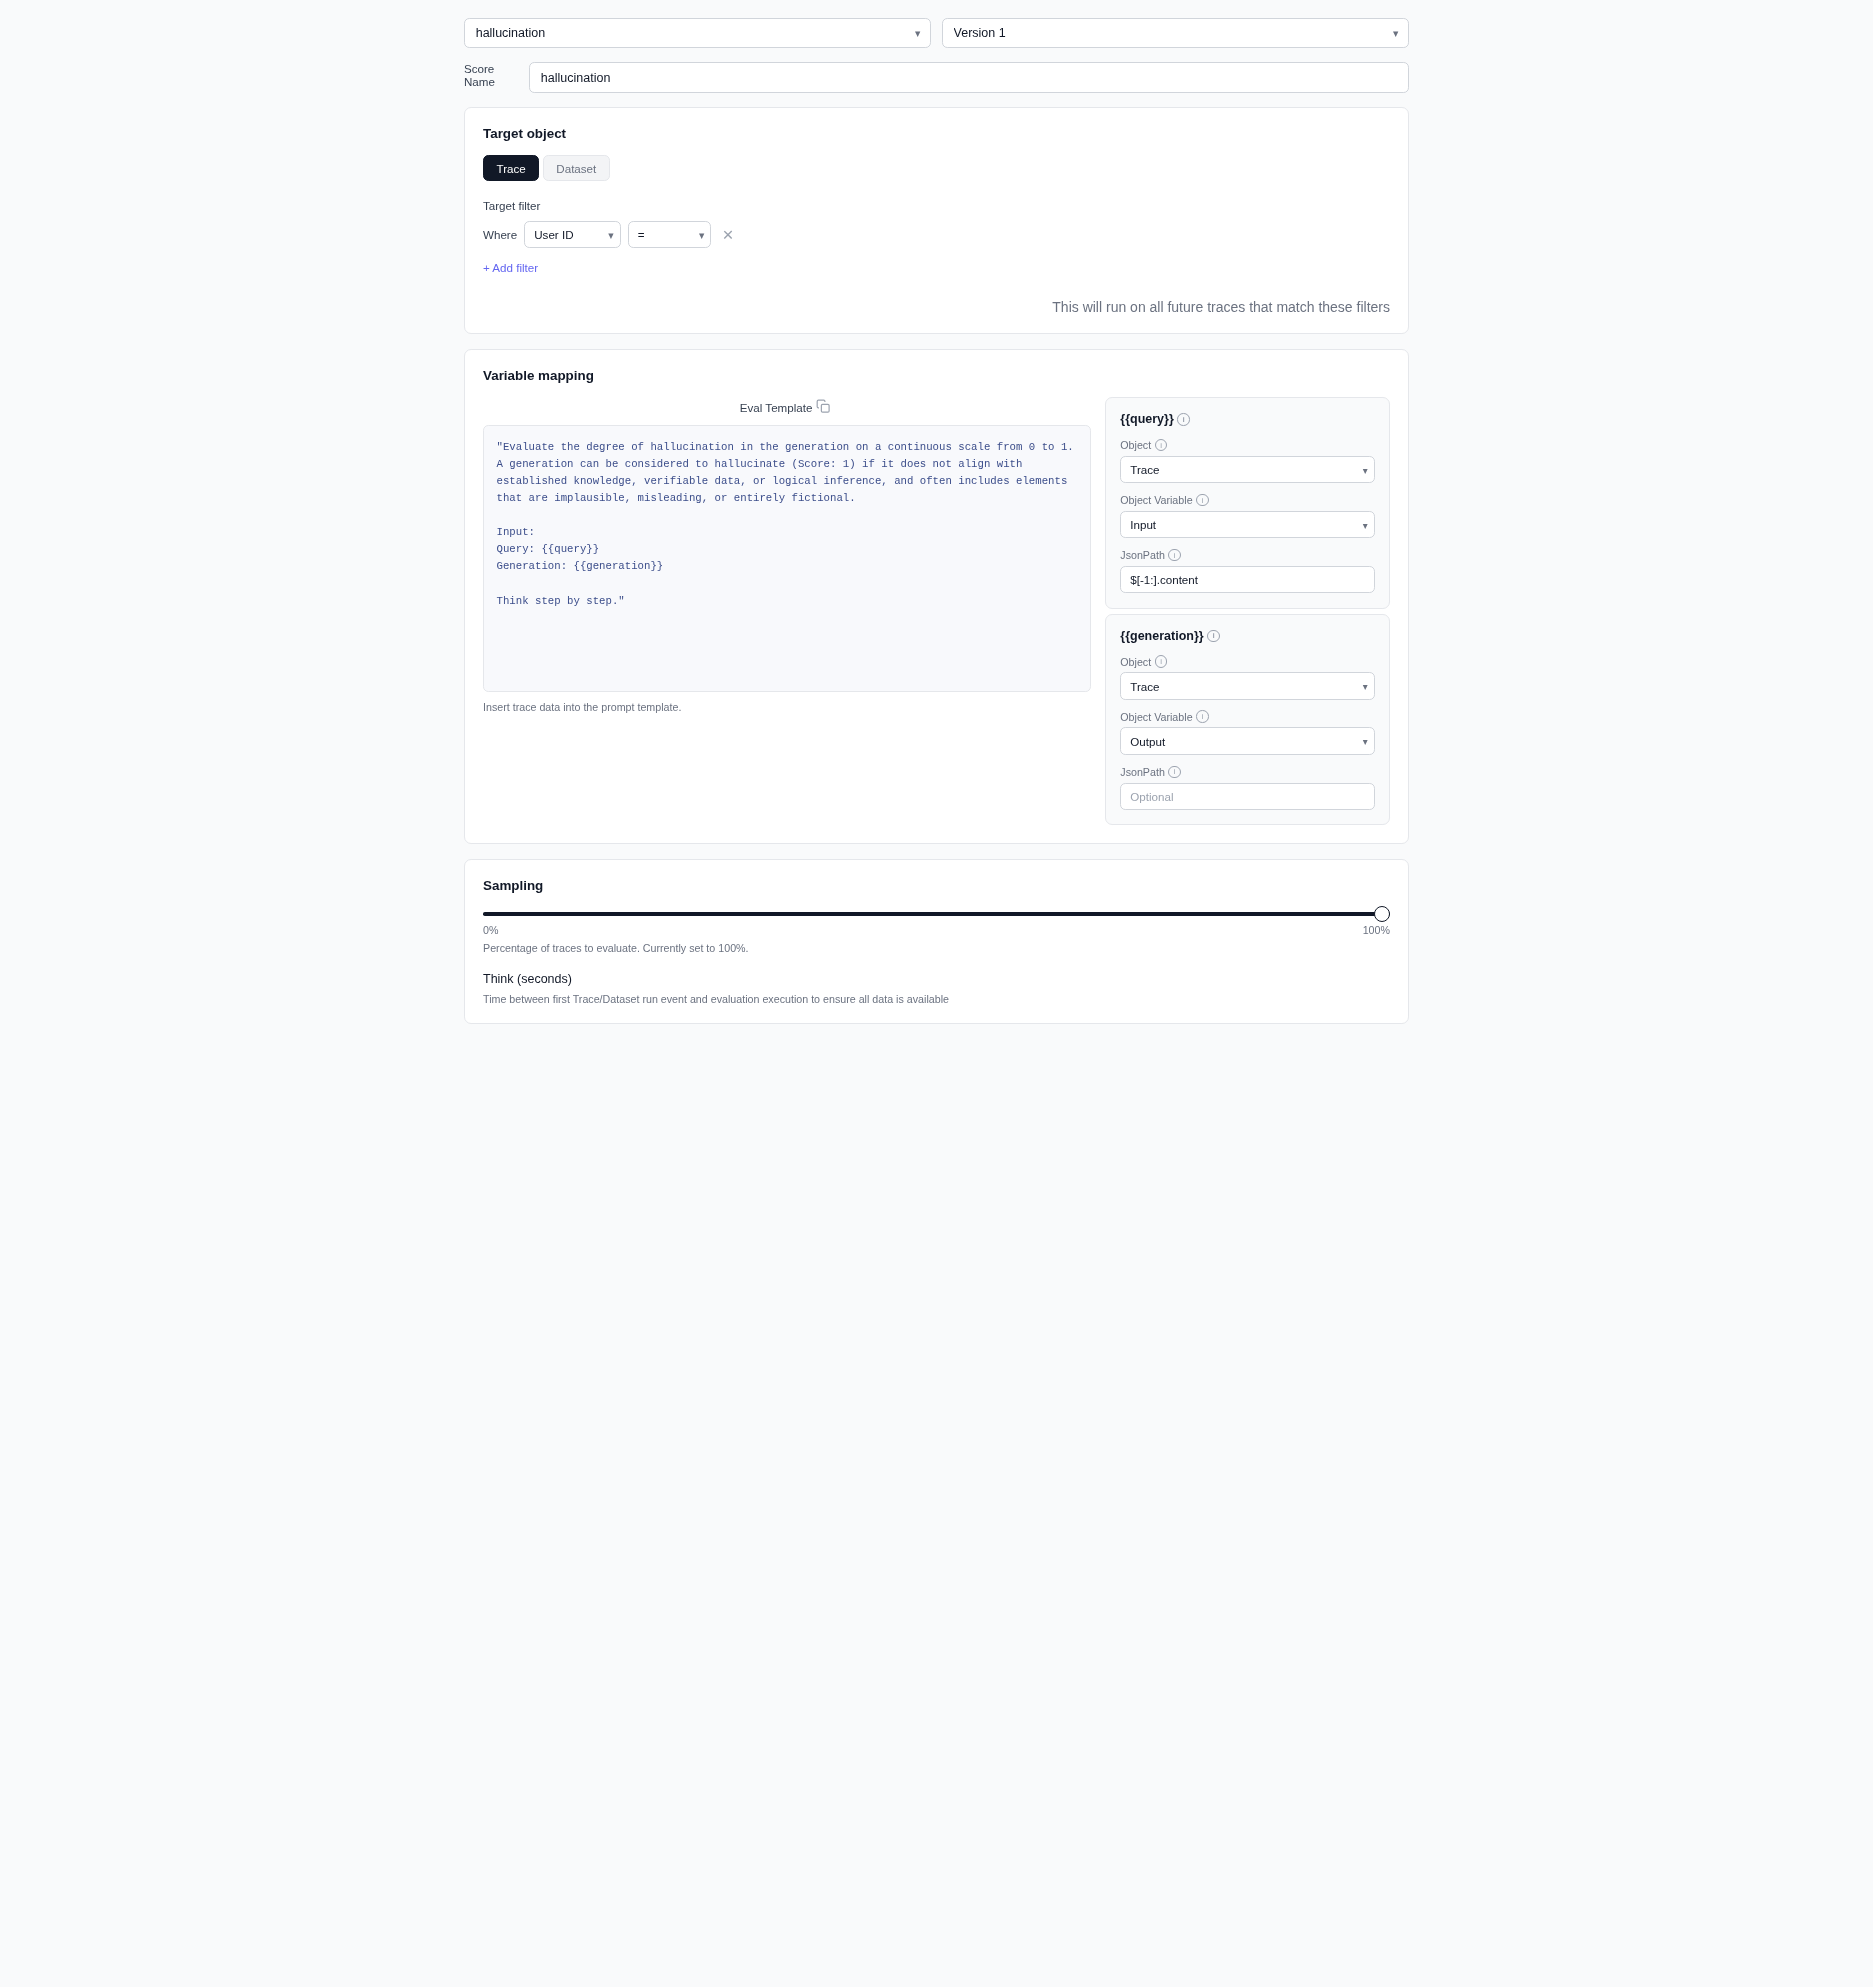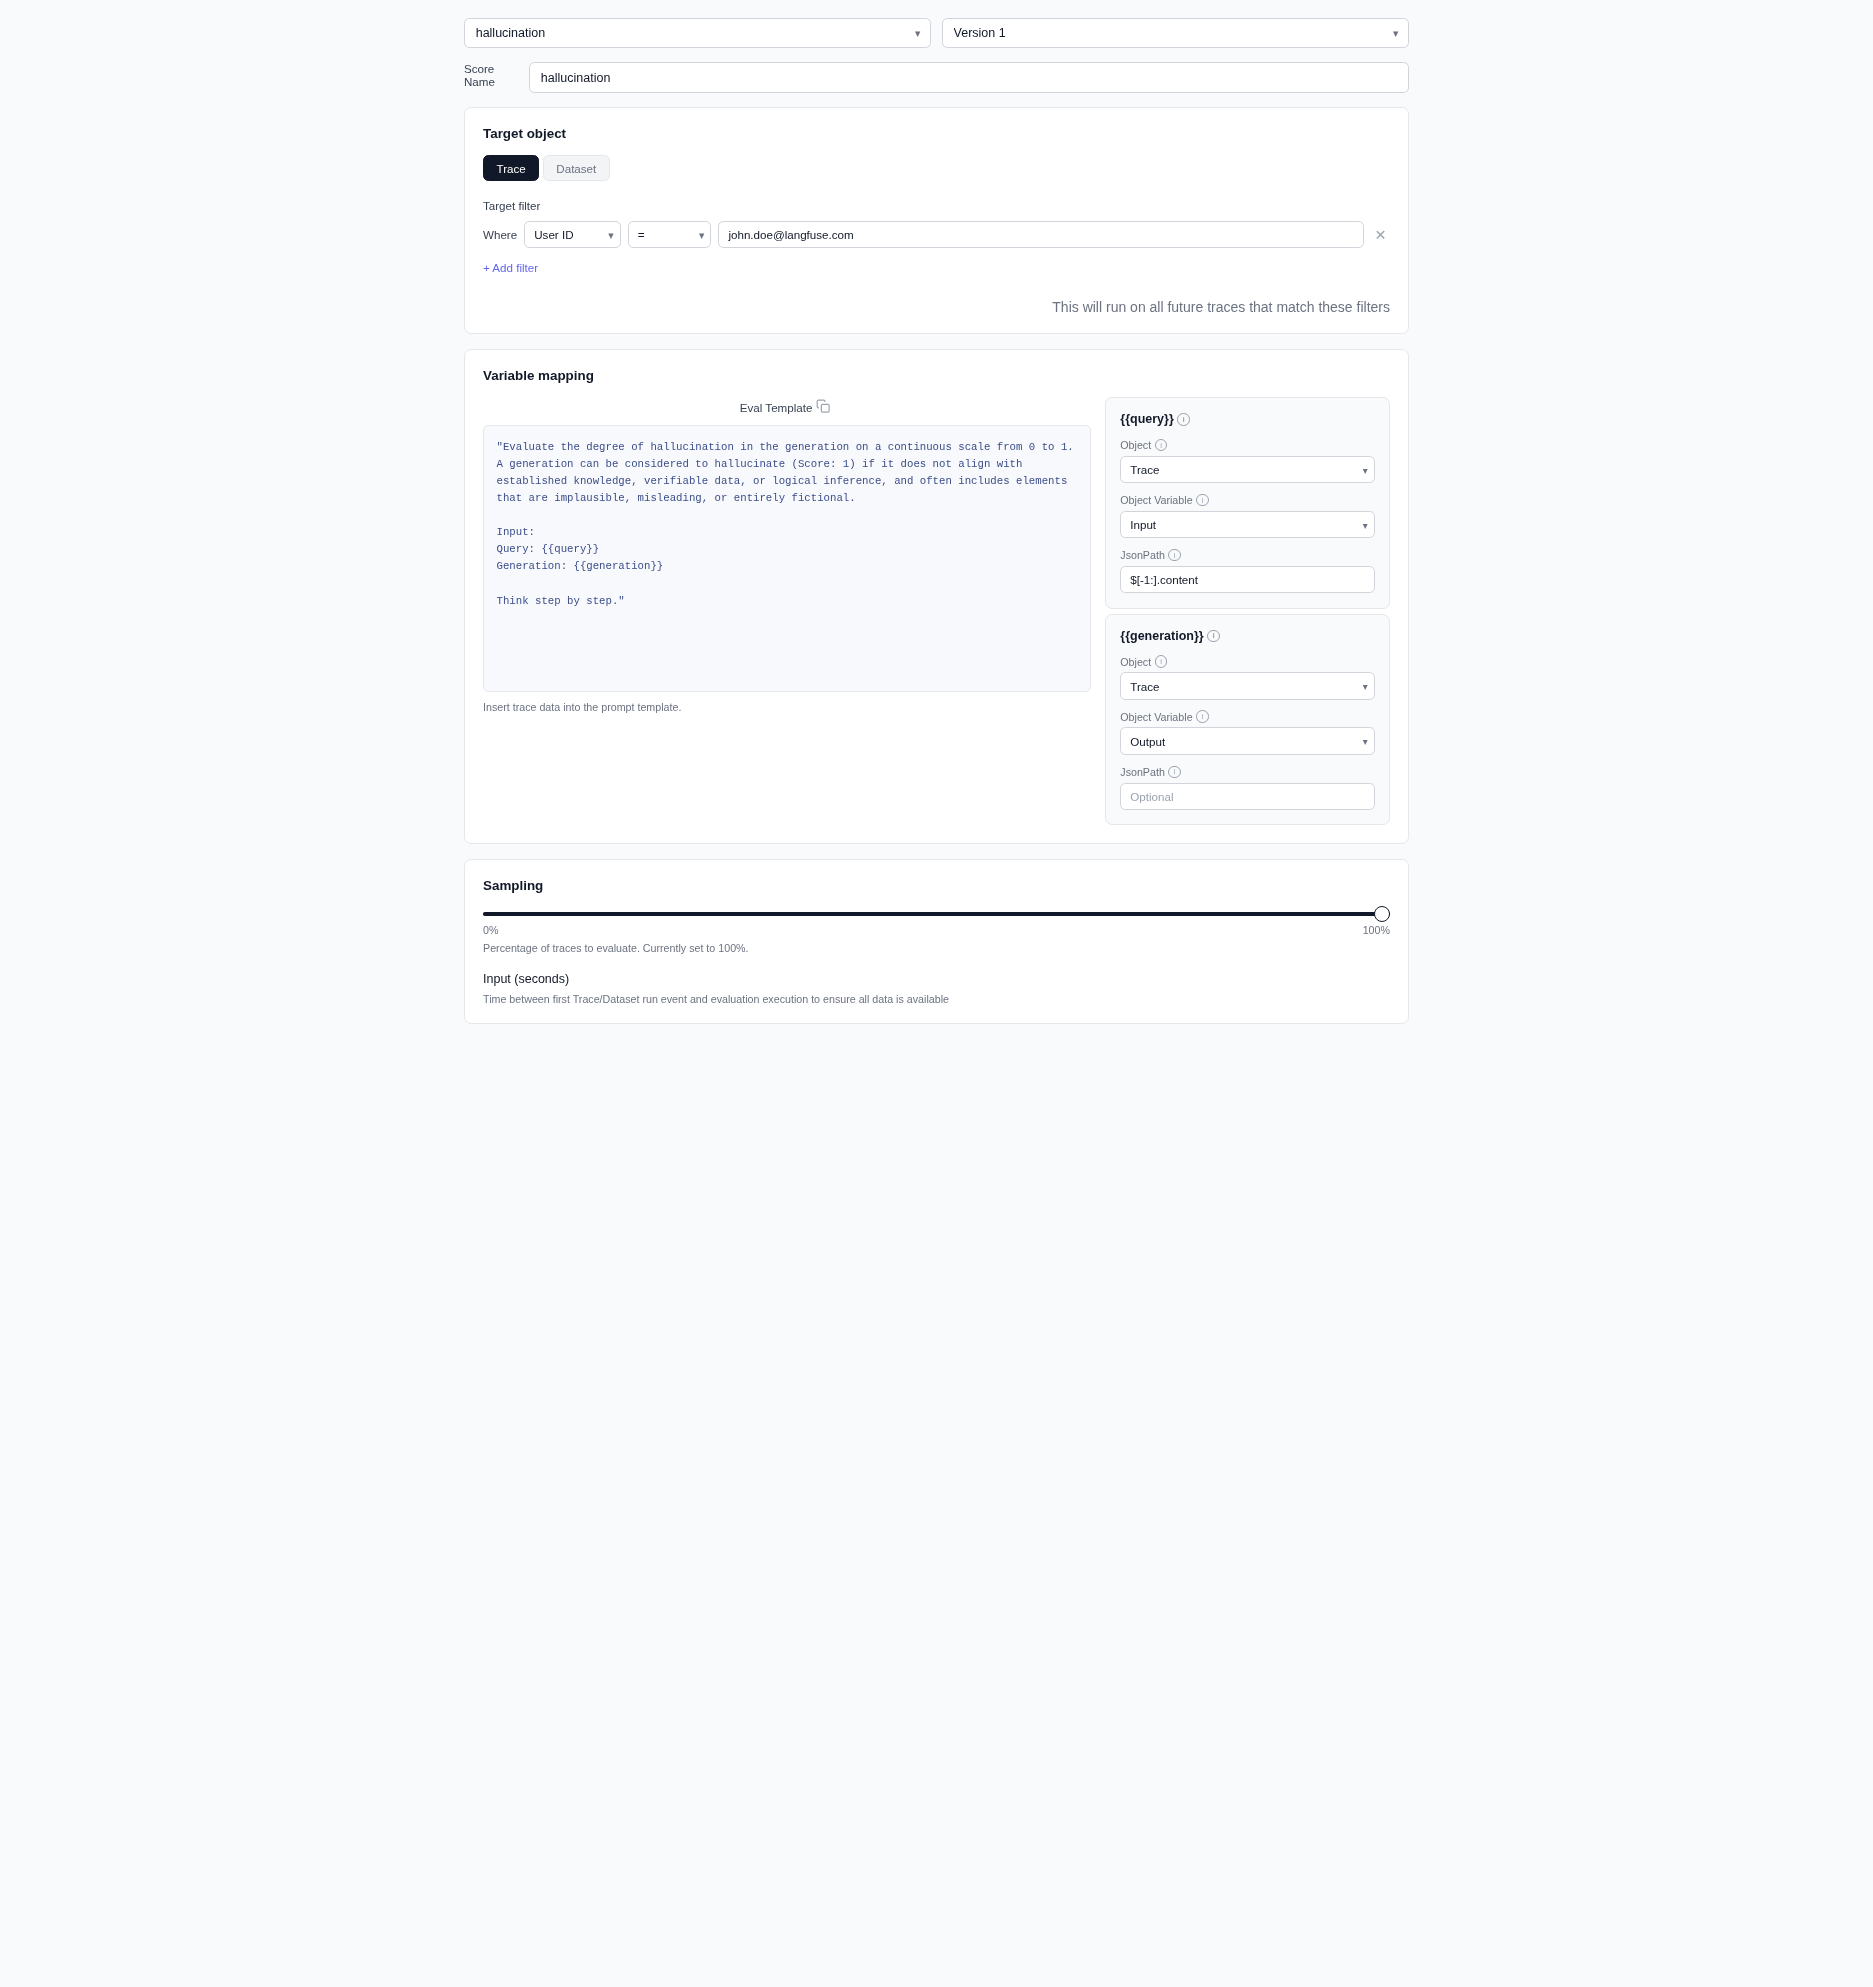--- a/index.html
+++ b/index.html
@@ -403,21 +403,20 @@
         <span class="select-arrow">▾</span>
       </div>
       <div class="filter-select-wrap">
         <select class="filter-select">
           <option>=</option>
           <option>!=</option>
           <option>contains</option>
         </select>
         <span class="select-arrow">▾</span>
       </div>
-      <input type="text" class="filter-value-input" value="john.doe@langfuse.com" style="">
       <button class="filter-remove-btn">✕</button>
     </div>
     <button class="add-filter-btn">
       <span>+ Add filter</span>
     </button>
     <div class="filter-info-text">This will run on all future traces that match these filters</div>
   </div>
 
   <div class="card">
     <div class="card-title">Variable mapping</div>
@@ -538,19 +537,19 @@
     <div class="slider-container">
       <input type="range" class="range-slider" min="0" max="100" value="100" style="">
     </div>
     <div class="range-labels">
       <span>0%</span>
       <span>100%</span>
     </div>
     <div class="sampling-hint">Percentage of traces to evaluate. Currently set to 100%.</div>
 
     <div class="delay-section">
-      <div class="delay-label">Input (seconds)</div>
+      <div class="delay-label">Think (seconds)</div>
       <div class="delay-hint">Time between first Trace/Dataset run event and evaluation execution to ensure all data is available</div>
     </div>
   </div>
 
 </div>
 
 
 </body></html>

